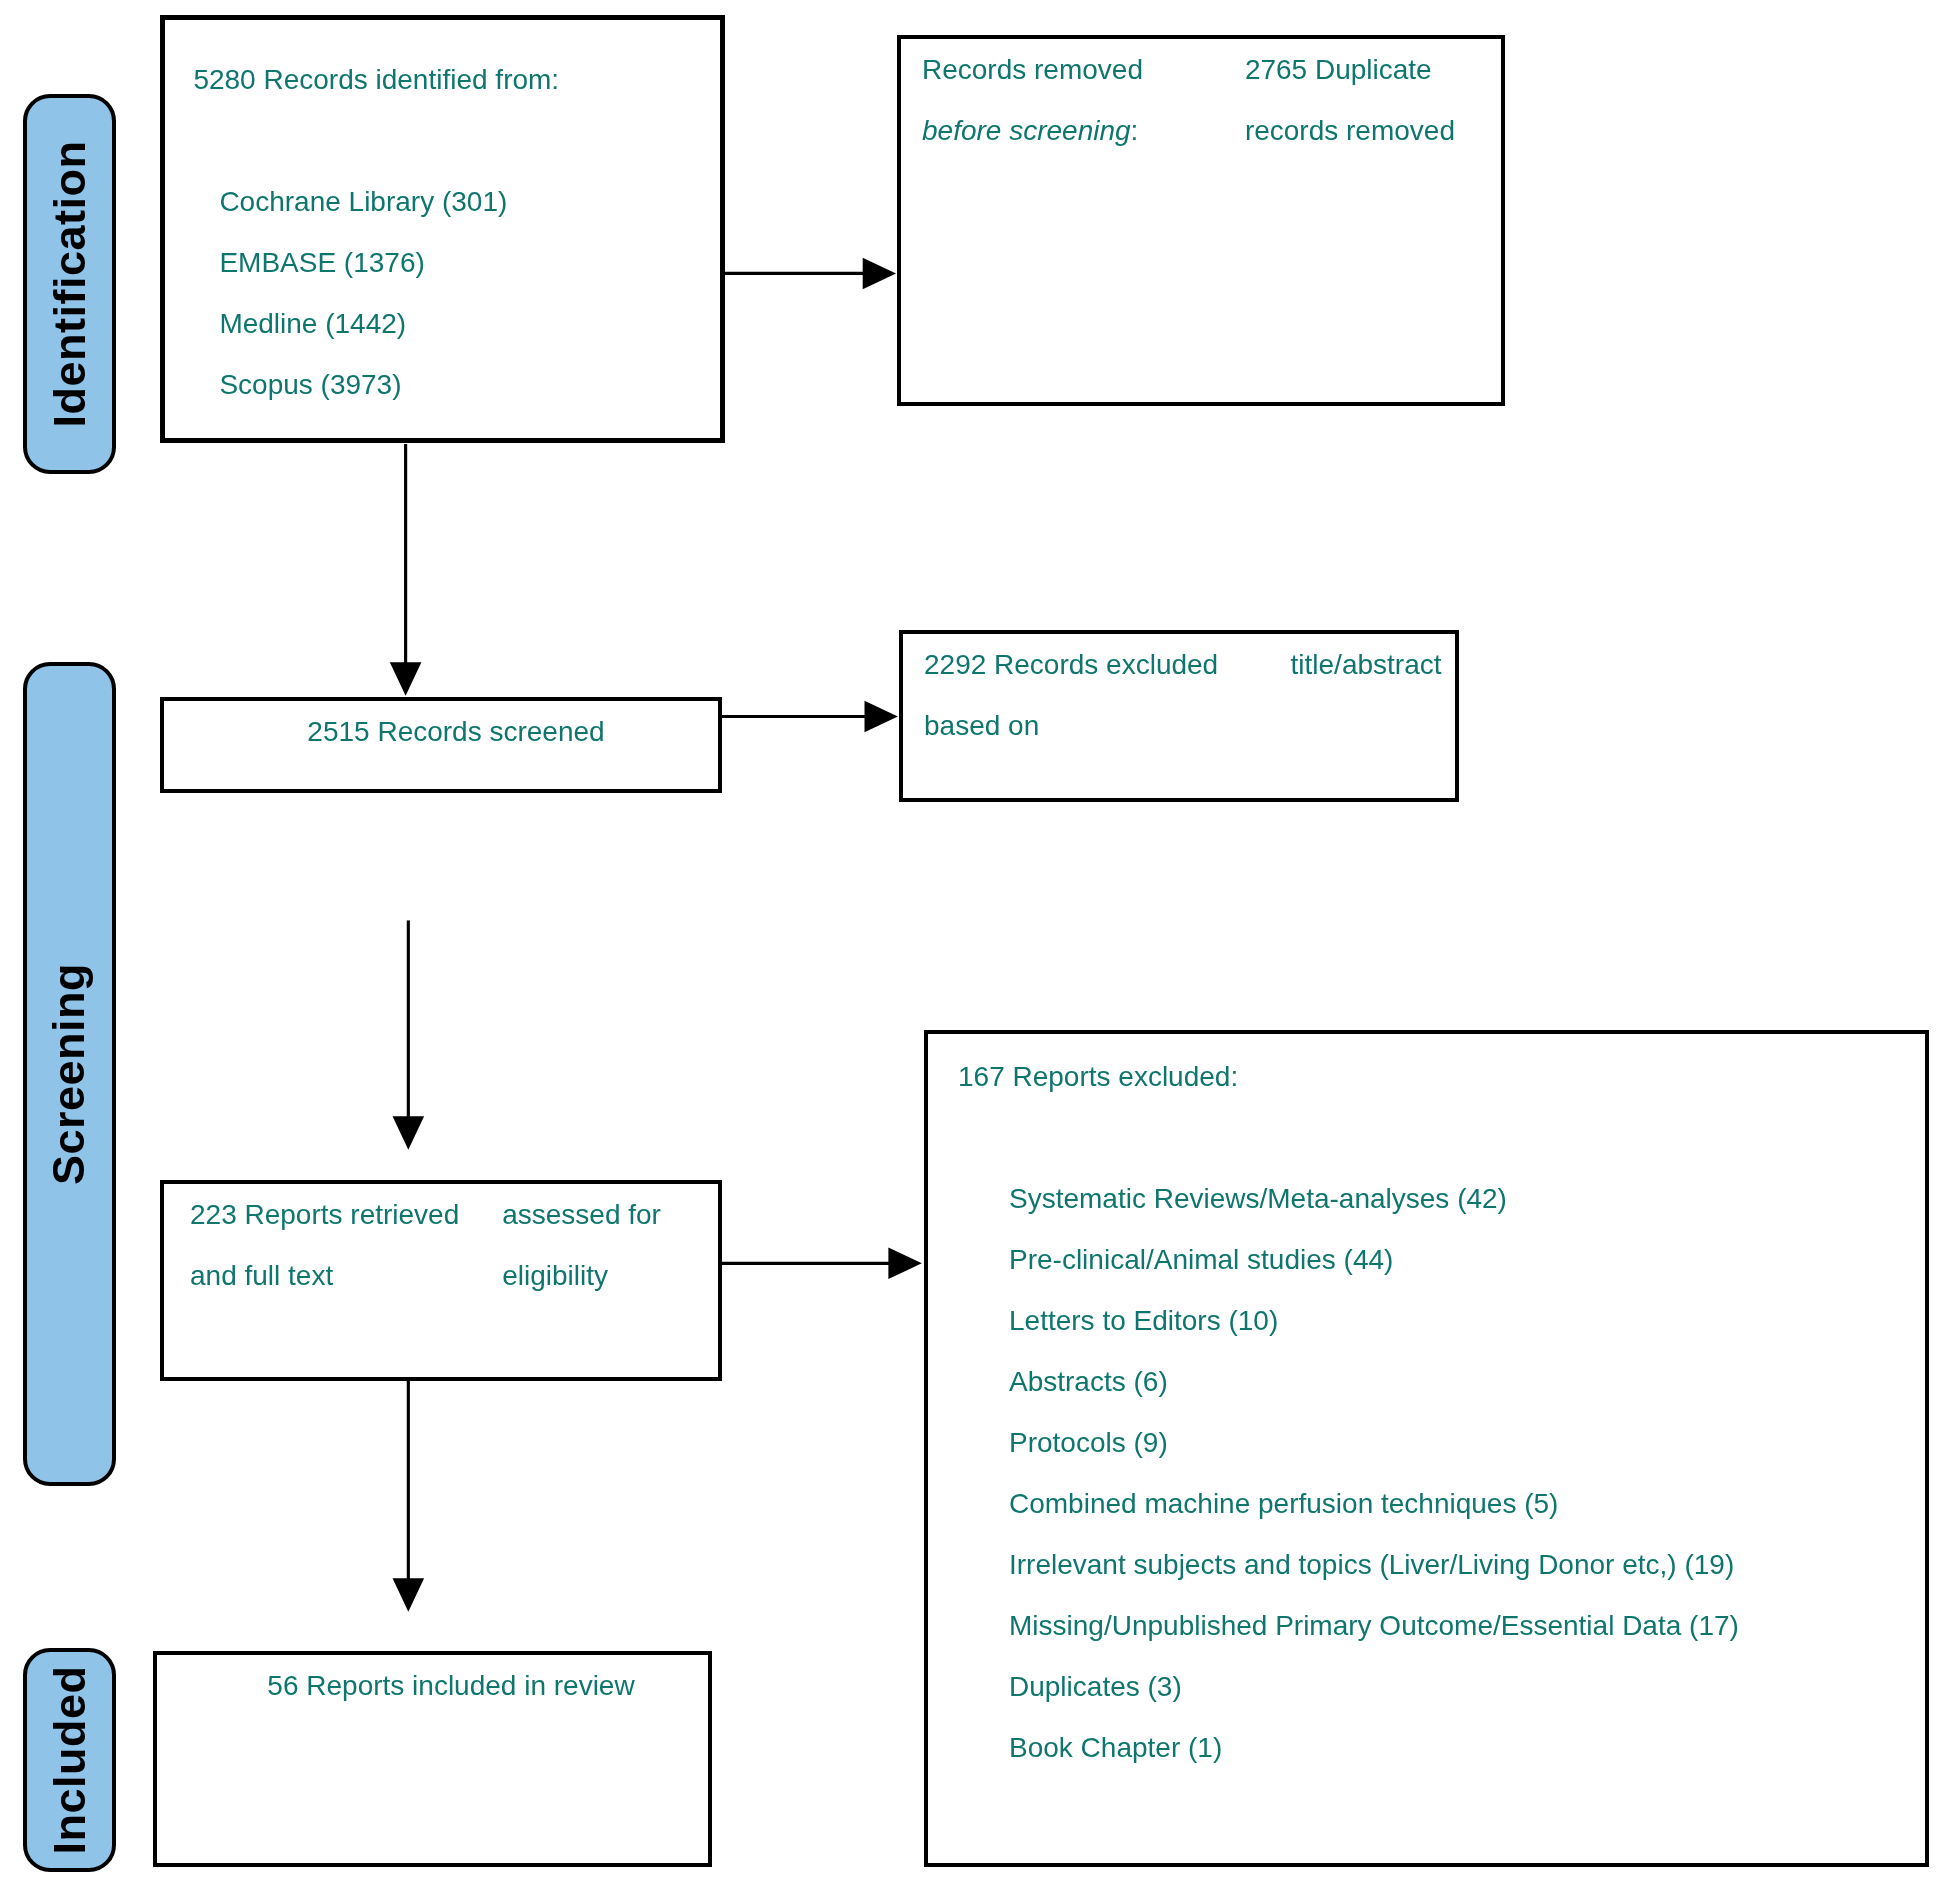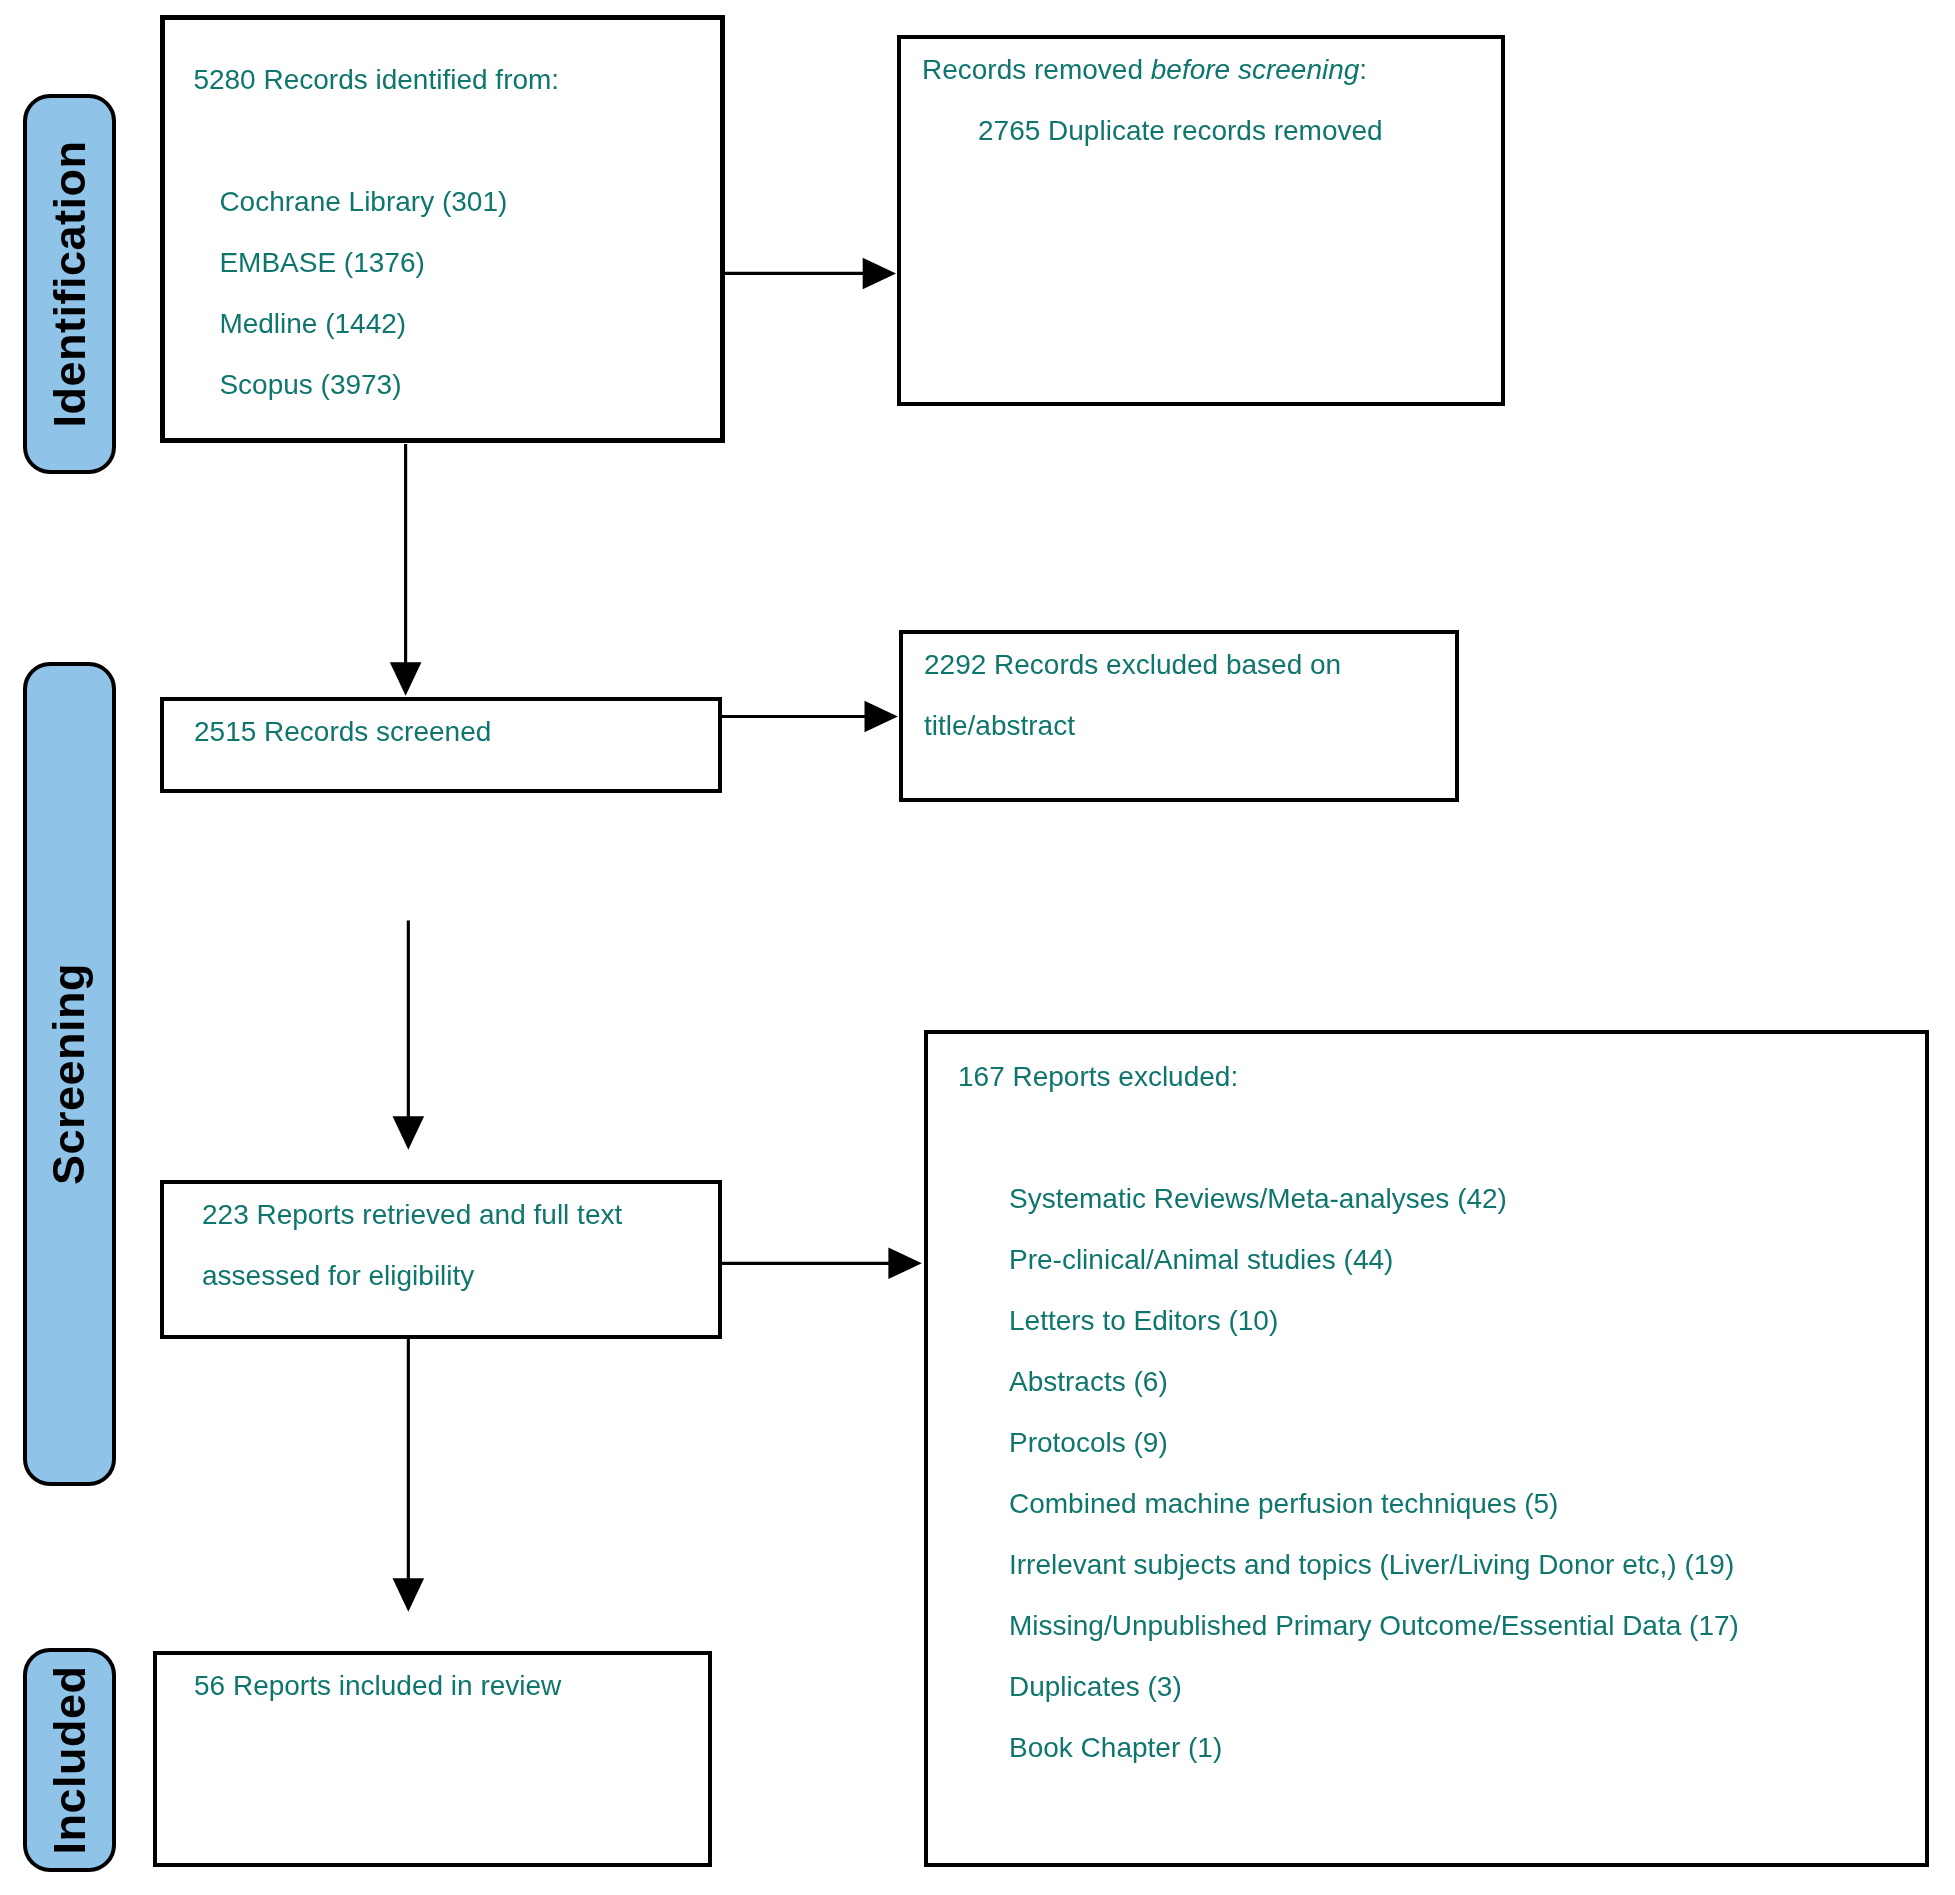--- a/index.html
+++ b/index.html
@@ -18,28 +18,28 @@
     position: absolute;
     background: #ffffff;
     border: 4.5px solid #000000;
     box-sizing: border-box;
     font-size: 28px;
     line-height: 61px;
     color: #0f766e;
   }
   .fbox.center-v {
     display: flex;
-    flex-direction: column;
-    justify-content: flex-start;
+    flex-direction: row;
+    justify-content: center;
   }
   .box-identified    { left: 160px;  top: 15px;    width: 565px; height: 428px; border-width: 5.4px; padding: 29px 18px 0 28.4px; }
   .box-removed       { left: 897px; top: 35px;    width: 608px; height: 371px; padding-left: 21px; padding-right: 13.5px; }
   .box-screened      { left: 160px;  top: 697px;  width: 562px; height: 96px; padding-left: 30px; }
   .box-excl-title    { left: 899px; top: 630px;  width: 560px; height: 172px; padding-left: 21px; padding-right: 13.5px; }
-  .box-retrieved     { left: 160px;  top: 1180px;  width: 562px; height: 159px; padding-left: 38px; padding-right: 13.5px; }
+  .box-retrieved     { left: 160px;  top: 1180px;  width: 562px; height: 201px; padding-left: 26px; padding-right: 13.5px; }
   .box-reports-excl  { left: 924px; top: 1030px;  width: 1005px; height: 837px; padding: 12.2px 18px 0 30px; }
   .box-included      { left: 153px;  top: 1651px;  width: 559px; height: 216px; padding-left: 37px; }
 
   .indent-items > div { margin-left: 26px; }
   .indent-items-wide > div { margin-left: 51px; }
   .line-indent { margin-left: 56px; }
   .spacer-line { height: 61px; }
   .it { font-style: italic; }
 
   

